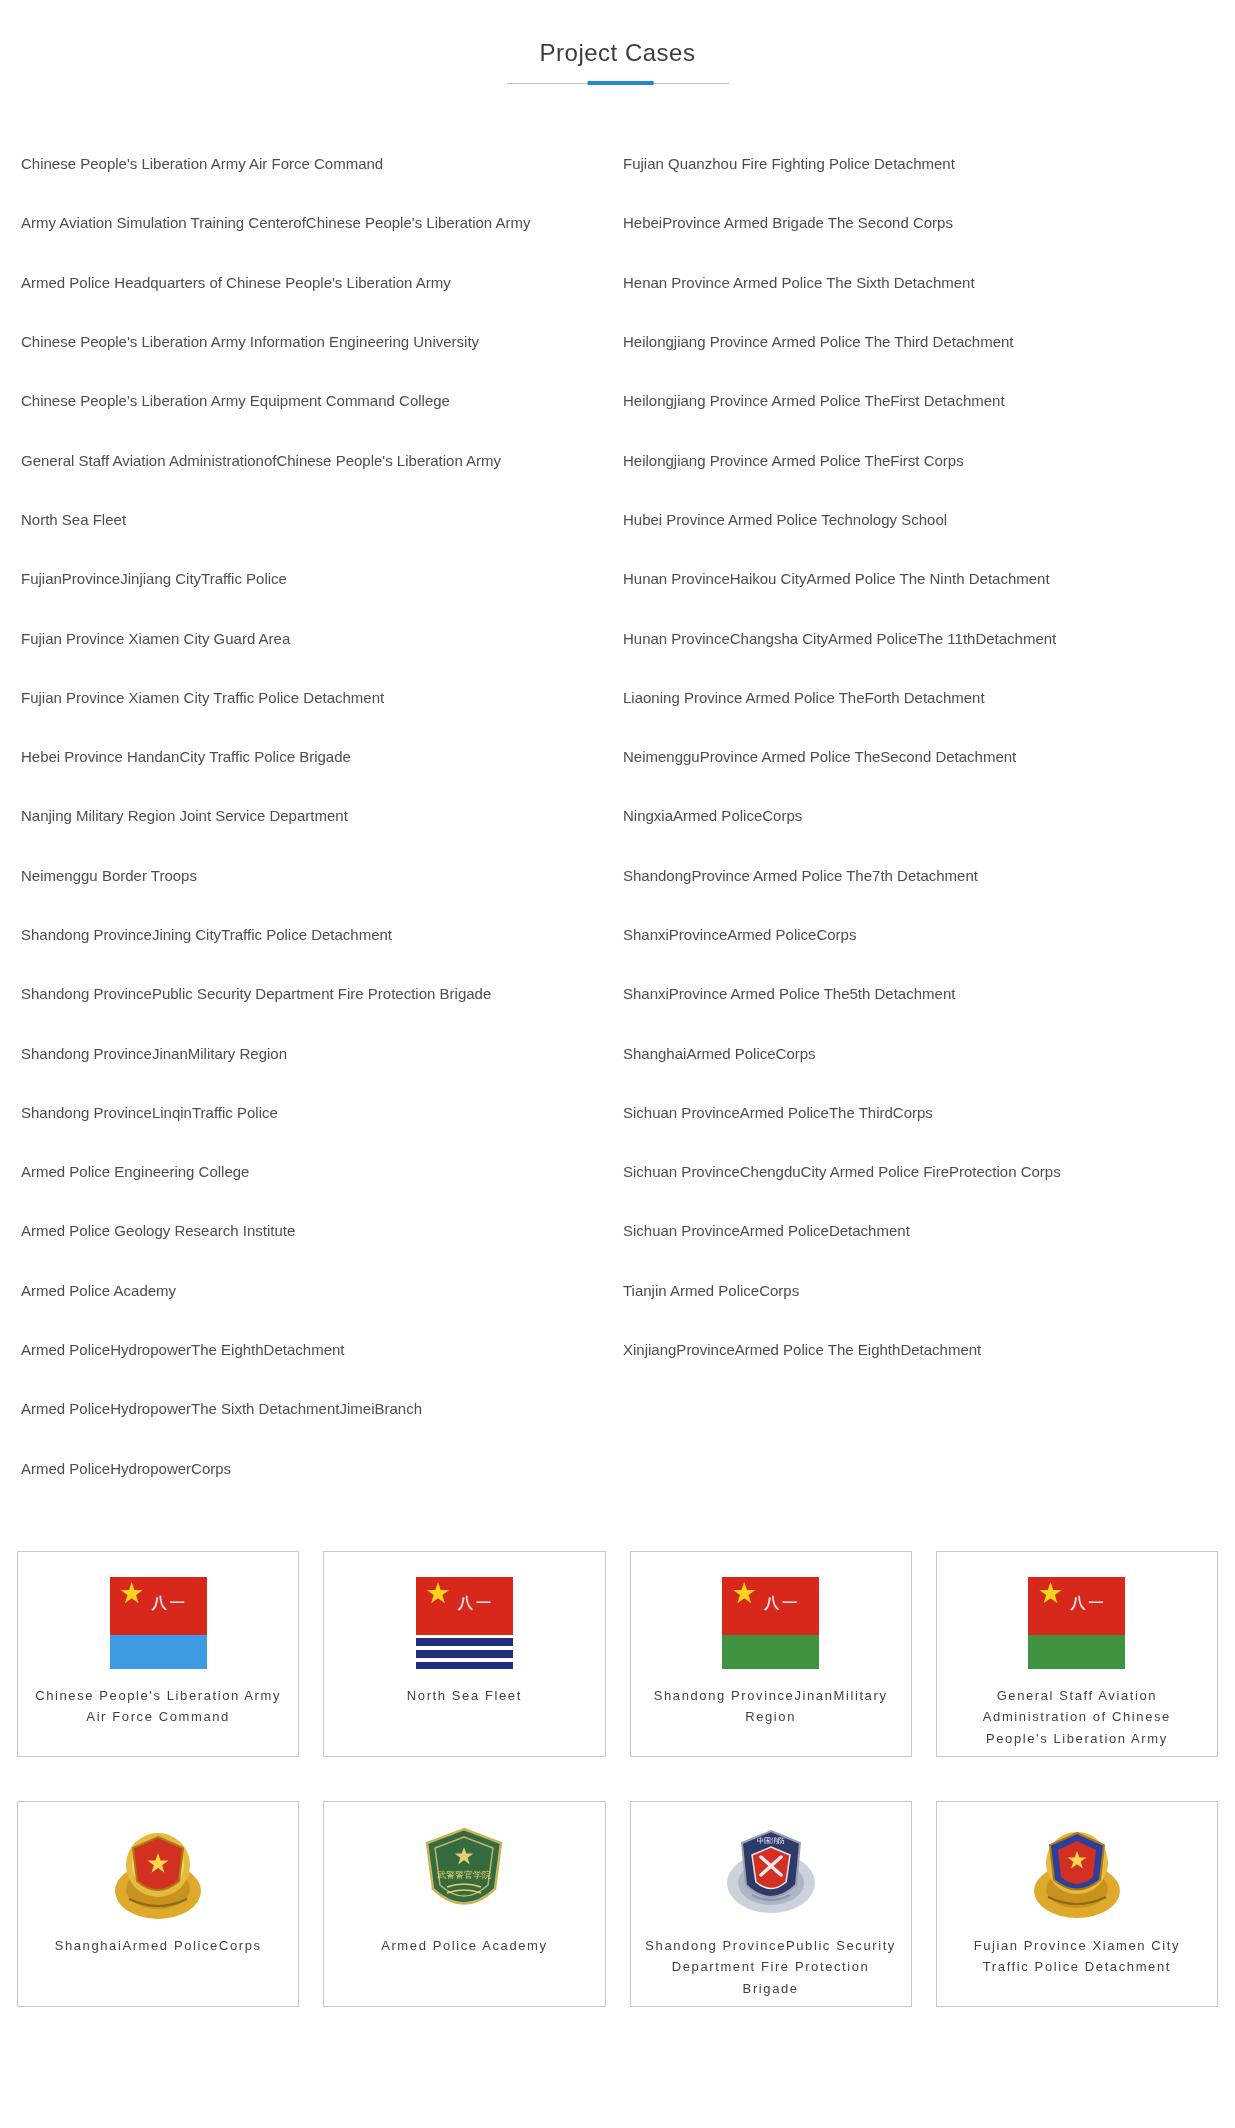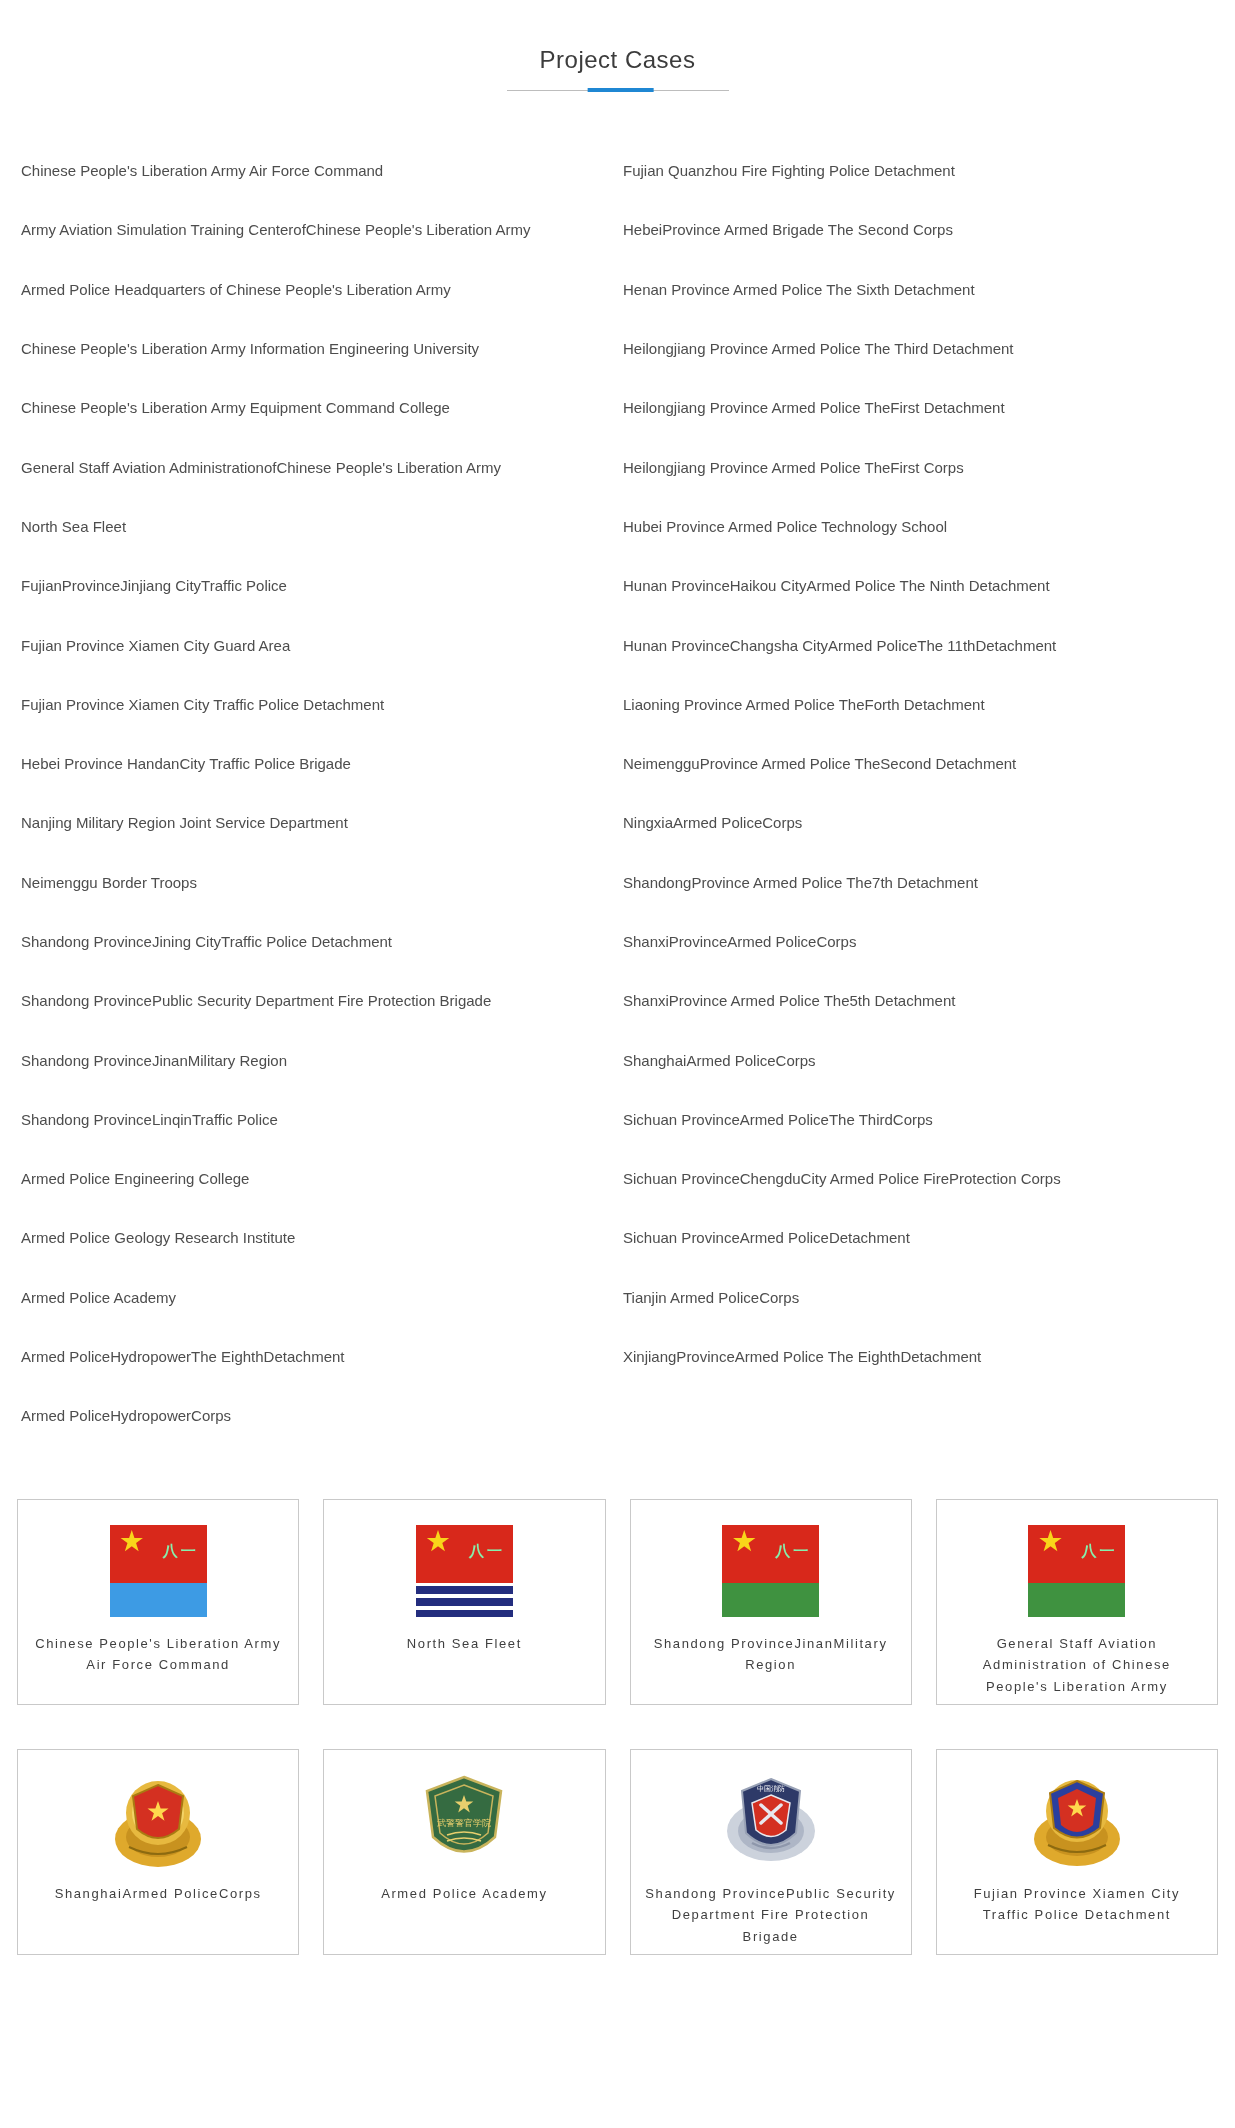--- a/index.html
+++ b/index.html
@@ -5,21 +5,21 @@
   * { box-sizing: border-box; }
   html,body { margin:0; padding:0; background:#ffffff; }
   body {
     width:1235px;
     font-family:"Liberation Sans","DejaVu Sans",sans-serif;
     color:#4c4c4c;
   }
   
   .header { padding-top:32px; }
   .page-title {
-    margin:11px; text-align:center;
+    margin:4px; text-align:center;
     font-size:24px; font-weight:400; letter-spacing:0.5px; color:#3c3c3c;
     line-height:33px;
   }
   .title-underline { position:relative; width:222px; height:5px; margin:12px auto 0; }
   .title-underline .grey-line { position:absolute; left:0; right:0; top:2px; height:1px; background:#bdbdbd; }
   .title-underline .accent-bar { position:absolute; left:50%; transform:translateX(-46%); top:0; width:66px; height:4px; background:#1f87d3; }
 
   
   .case-columns { display:flex; margin-top:48px; padding-left:21px; }
   .case-col { list-style:none; margin:0; padding:0; }
@@ -41,21 +41,21 @@
   .card-icon-wrap { margin-top:23px; height:97px; display:flex; align-items:flex-start; justify-content:center; }
   .card-label {
     margin-top:13px; padding:0 13px; text-align:center;
     font-size:13px; line-height:21.5px; letter-spacing:1.6px; color:#3f3f3f;
   }
 
   
   .flag { position:relative; width:97px; height:92px; margin-top:2px; }
   .flag-top { position:absolute; top:0; left:0; right:0; height:58px; background:#d8281b; }
   .flag-star { position:absolute; left:9px; top:1px; color:#f9d51a; font-size:29px; line-height:31px; }
-  .flag-bayi { position:absolute; left:53px; top:17px; color:#86efac; font-size:15px; font-weight:bold; letter-spacing:3px; }
+  .flag-bayi { position:absolute; left:42px; top:17px; color:#e5e5e5; font-size:15px; font-weight:bold; letter-spacing:3px; }
   .flag-bottom { position:absolute; left:0; right:0; bottom:0; height:34px; }
   .flag.air  .flag-bottom { background:#3d9be4; }
   .flag.army .flag-bottom { background:#3f9240; }
   .flag.navy .flag-bottom {
     background:linear-gradient(180deg,
       #ffffff 0 3px, #232d7e 3px 11px,
       #ffffff 11px 15px, #232d7e 15px 23px,
       #ffffff 23px 27px, #232d7e 27px 34px);
   }
 </style>
@@ -86,20 +86,21 @@
       <li class="case-item">Nanjing Military Region Joint Service Department</li>
       <li class="case-item">Neimenggu Border Troops</li>
       <li class="case-item">Shandong ProvinceJining CityTraffic Police Detachment</li>
       <li class="case-item">Shandong ProvincePublic Security Department Fire Protection Brigade</li>
       <li class="case-item">Shandong ProvinceJinanMilitary Region</li>
       <li class="case-item">Shandong ProvinceLinqinTraffic Police</li>
       <li class="case-item">Armed Police Engineering College</li>
       <li class="case-item">Armed Police Geology Research Institute</li>
       <li class="case-item">Armed Police Academy</li>
       <li class="case-item">Armed PoliceHydropowerThe EighthDetachment</li>
+      <li class="case-item">Armed PoliceHydropowerThe Sixth DetachmentJimeiBranch</li>
       <li class="case-item">Armed PoliceHydropowerCorps</li>
     </ul>
   <ul class="case-col right">
       <li class="case-item">Fujian Quanzhou Fire Fighting Police Detachment</li>
       <li class="case-item">HebeiProvince Armed Brigade The Second Corps</li>
       <li class="case-item">Henan Province Armed Police The Sixth Detachment</li>
       <li class="case-item">Heilongjiang Province Armed Police The Third Detachment</li>
       <li class="case-item">Heilongjiang Province Armed Police TheFirst Detachment</li>
       <li class="case-item">Heilongjiang Province Armed Police TheFirst Corps</li>
       <li class="case-item">Hubei Province Armed Police Technology School</li>

